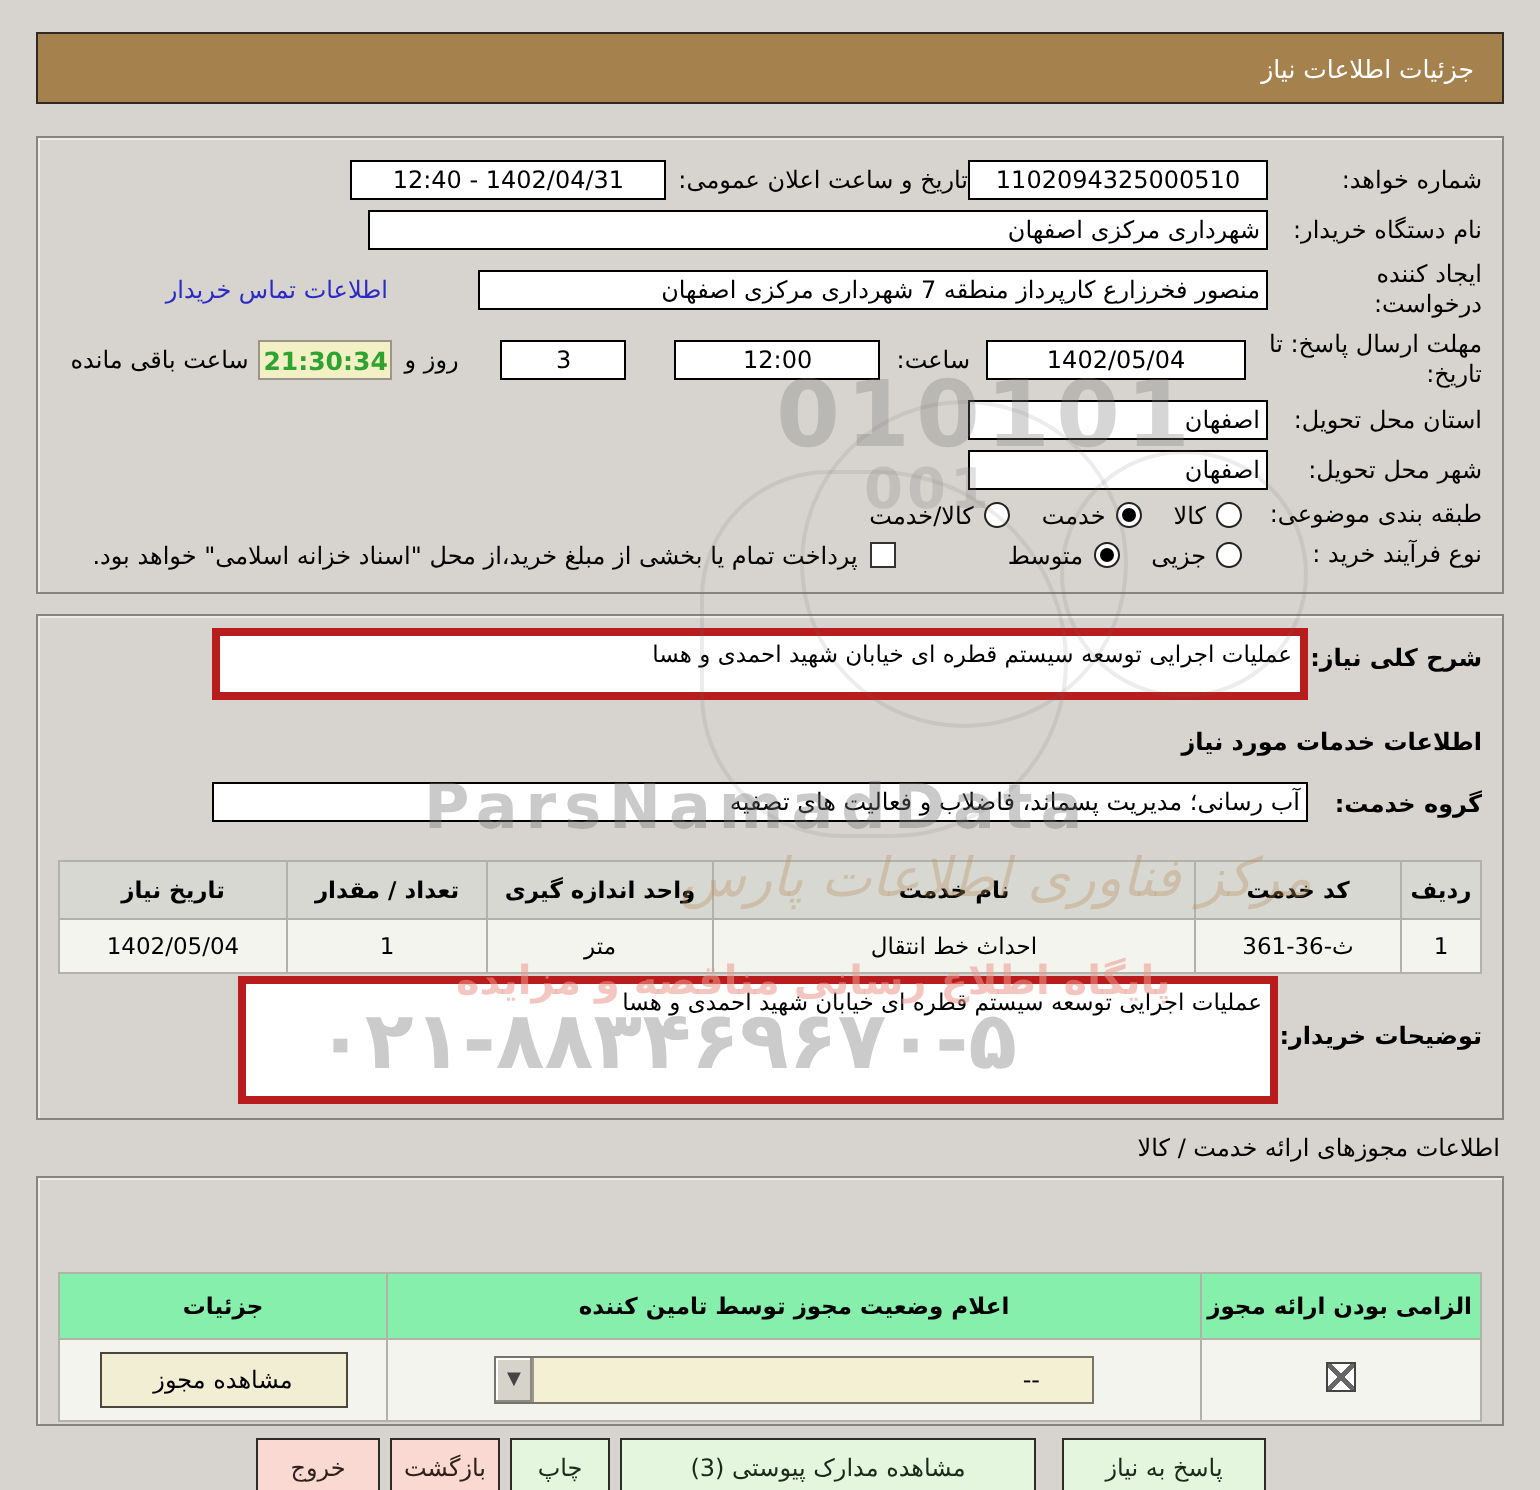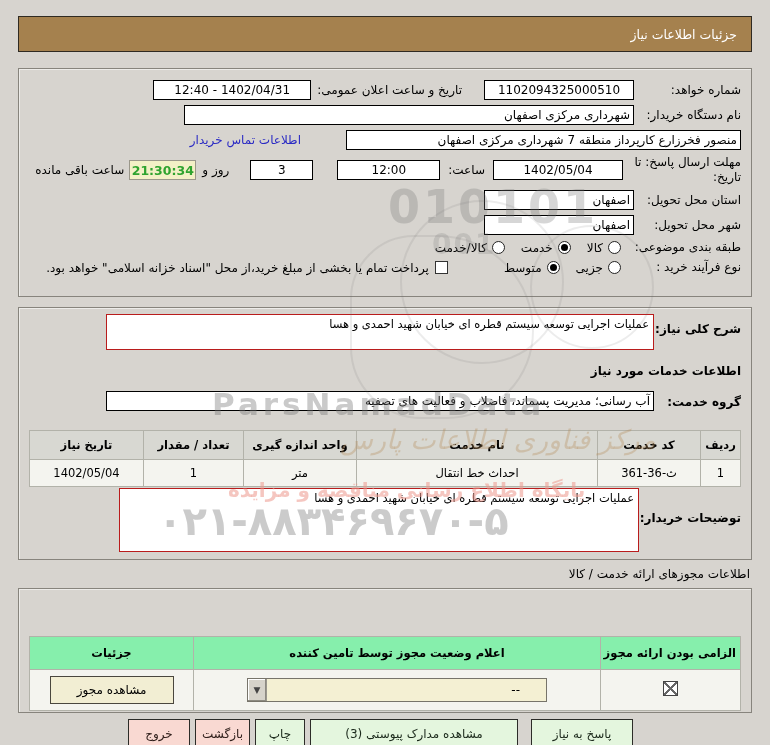--- a/index.html
+++ b/index.html
@@ -59,21 +59,21 @@
     width:15px;height:15px;border:1px solid #444;background:
       linear-gradient(45deg, transparent 44%, #666 44%, #666 56%, transparent 56%),
       linear-gradient(-45deg, transparent 44%, #666 44%, #666 56%, transparent 56%),
       #fff;
     display:inline-block;box-sizing:border-box;
   }
   
   .abs{position:absolute;box-sizing:border-box;}
   .bold{font-weight:bold;}
   .textarea{
-    background:#fff;border:1px solid #b91c1c;padding:2px 4px;font-size:11.5px;
+    background:#fff;border:4px solid #b91c1c;padding:2px 4px;font-size:11.5px;
     overflow:hidden;text-align:right;line-height:1.35;
   }
   
   table.grid{border-collapse:collapse;width:100%;table-layout:fixed;background:#f4f4ef;}
   table.grid th,table.grid td{
     border:1px solid #b2b2a9;font-size:11.5px;padding:2px 4px;text-align:center;
     overflow:hidden;white-space:nowrap;
   }
   table.grid th{background:#d8d8d2;font-weight:bold;height:24px;}
   table.grid td{height:22px;}
@@ -130,30 +130,31 @@
 
   <div class="titlebar">
     <span>جزئیات اطلاعات نیاز</span>
   </div>
 
   <div class="box" id="box1">
 
     <div class="frow">
       <span class="lblcol">شماره خواهد:</span>
       <div class="field center" style="width:150px">1102094325000510</div>
-      <span class="lbl" style="margin-right:22px">تاریخ و ساعت اعلان عمومی:</span>
+      <span class="lbl" style="">تاریخ و ساعت اعلان عمومی:</span>
       <div class="field center" style="width:158px;margin-right:6px">1402/04/31 - 12:40</div>
     </div>
 
     <div class="frow">
       <span class="lblcol">نام دستگاه خریدار:</span>
       <div class="field rt" style="width:450px">شهرداری مرکزی اصفهان</div>
     </div>
 
     <div class="frow">
+      <span class="lblcol">ایجاد کننده درخواست:</span>
       <div class="field rt" style="width:395px">منصور فخرزارع کارپرداز منطقه 7 شهرداری مرکزی اصفهان</div>
       <span class="link" style="margin-right:45px">اطلاعات تماس خریدار</span>
     </div>
 
     <div class="frow" style="align-items:center">
       <span class="lblcol" style="width:118px;flex-basis:118px">مهلت ارسال پاسخ: تا تاریخ:</span>
       <div class="field center" style="width:130px">1402/05/04</div>
       <span class="lbl" style="margin-right:8px">ساعت:</span>
       <div class="field center" style="width:103px;margin-right:8px">12:00</div>
       <div class="field center" style="width:63px;margin-right:24px">3</div>

